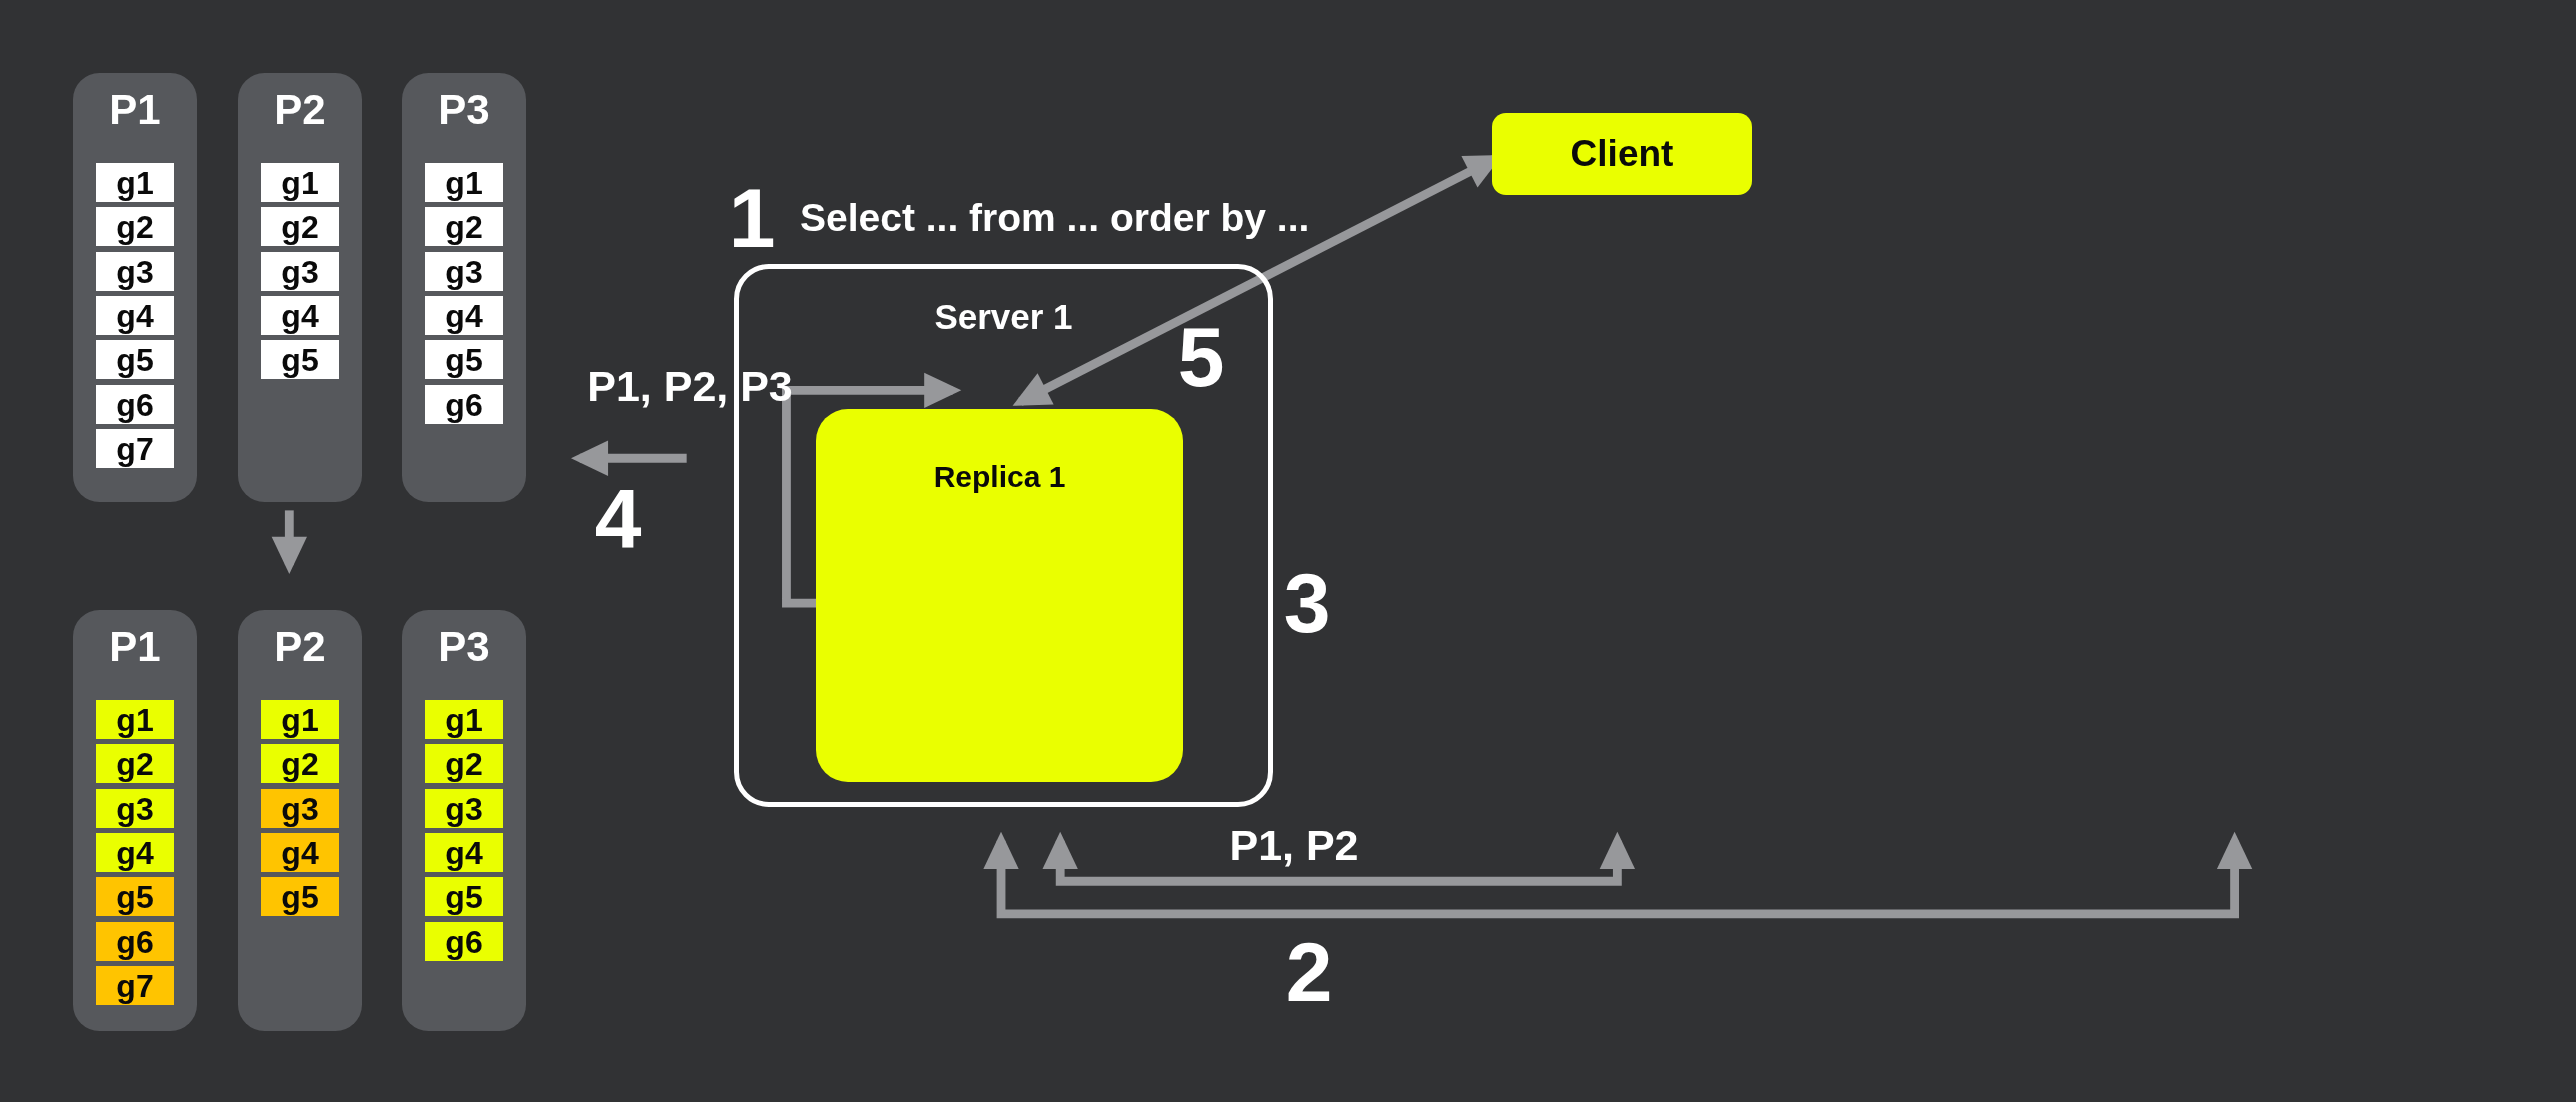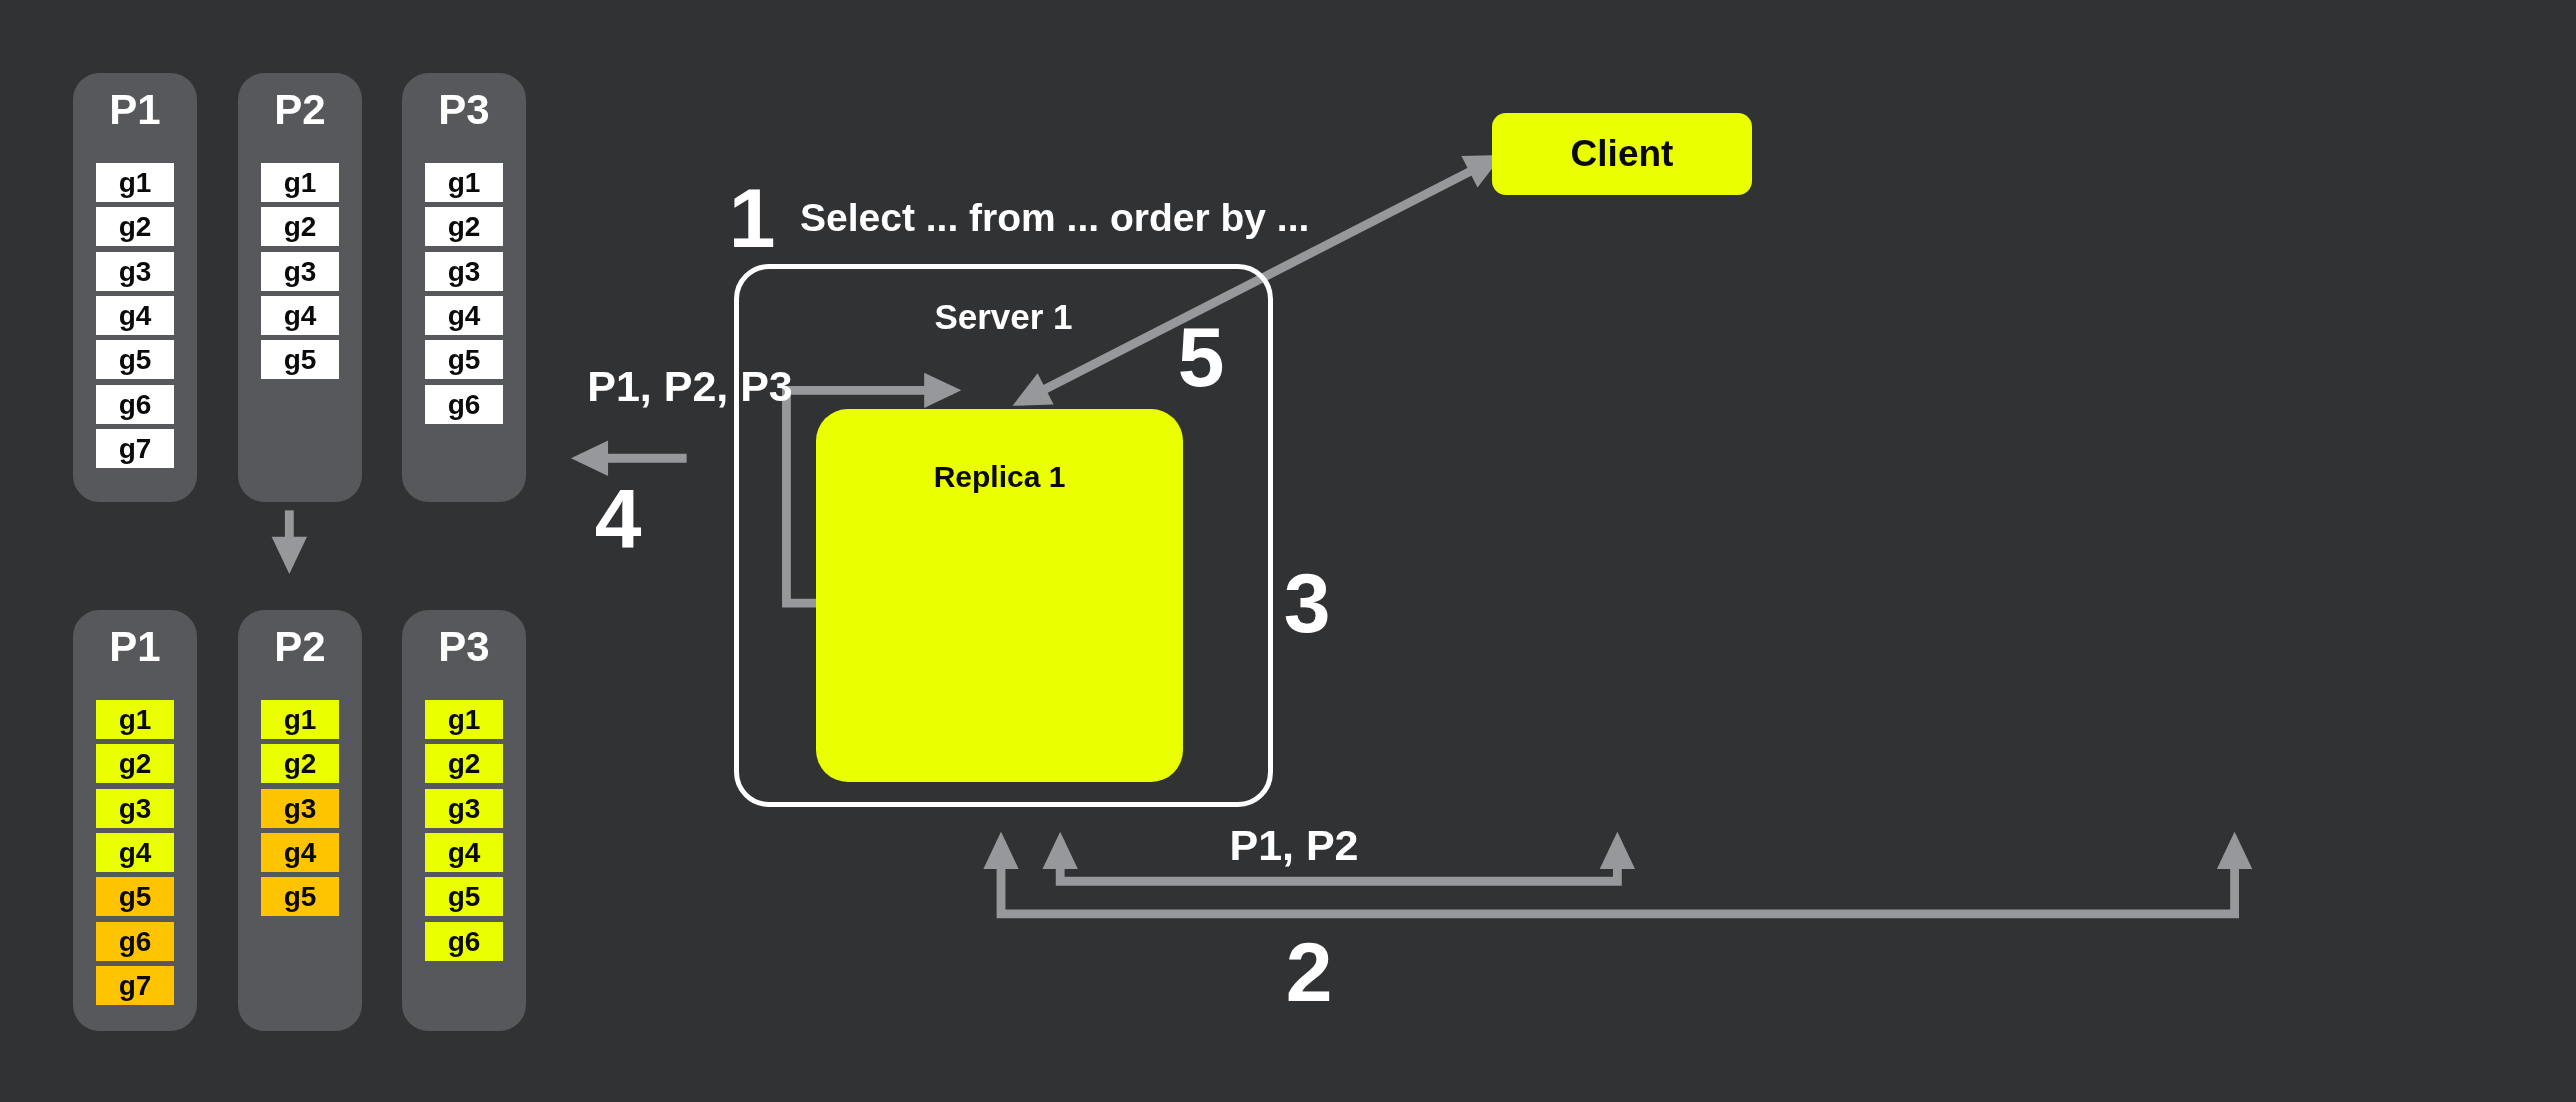--- a/index.html
+++ b/index.html
@@ -9,21 +9,21 @@
     font-family:"Liberation Sans", sans-serif; font-weight:bold;
     overflow:hidden;
   }
   
   .pcol {
     position:absolute; width:124px; box-sizing:border-box;
     background:var(--column_gray,#56585c); border-radius:26.5px; padding-top:14px;
   }
   .pcol-title { color:var(--text_white,#fff); font-size:42px; line-height:1.1; text-align:center; margin-bottom:30px; }
   .pcol-items { display:flex; flex-direction:column; gap:5.3px; align-items:center; }
-  .pitem { width:78px; height:39px; line-height:40px; text-align:center; font-size:28px; color:var(--text_black,#0a0a0a); }
+  .pitem { width:78px; height:39px; line-height:40px; text-align:center; font-size:32px; color:var(--text_black,#0a0a0a); }
   .pitem.white  { background:var(--item_white,#fff); }
   .pitem.yellow { background:var(--yellow,#eaff00); }
   .pitem.orange { background:var(--orange,#ffc400); }
   
   .client {
     position:absolute; left:1492px; top:77px; width:260px; height:82px;
     background:var(--yellow,#eaff00); border-radius:14px;
     display:flex; align-items:center; justify-content:center;
     font-size:37px; color:var(--text_black,#0a0a0a);margin-top:36px;
   }

